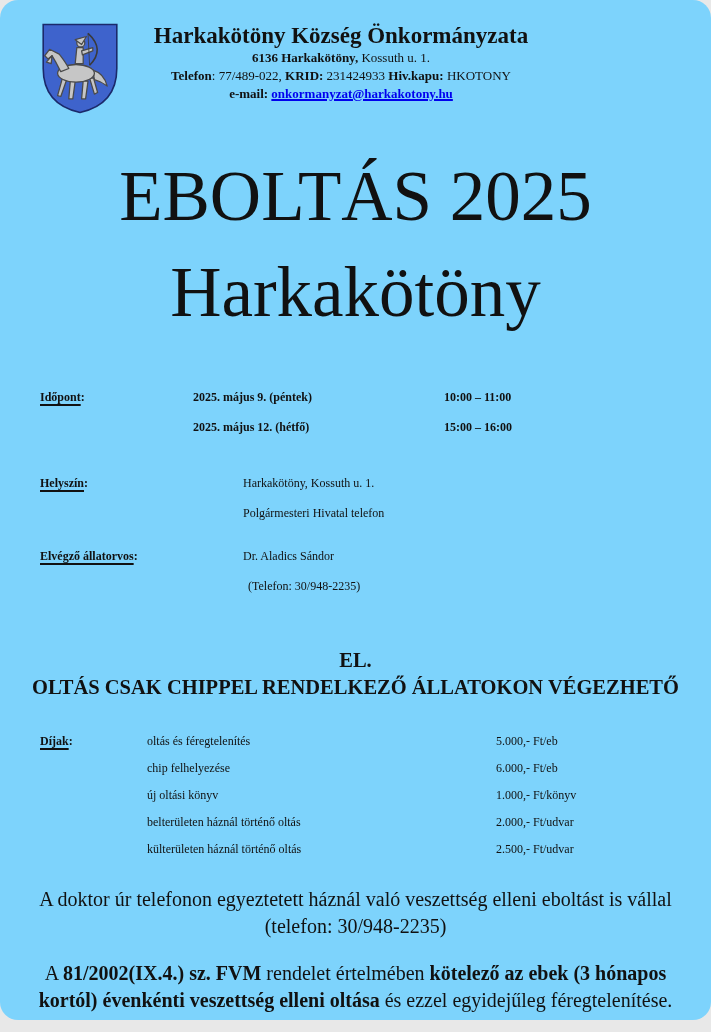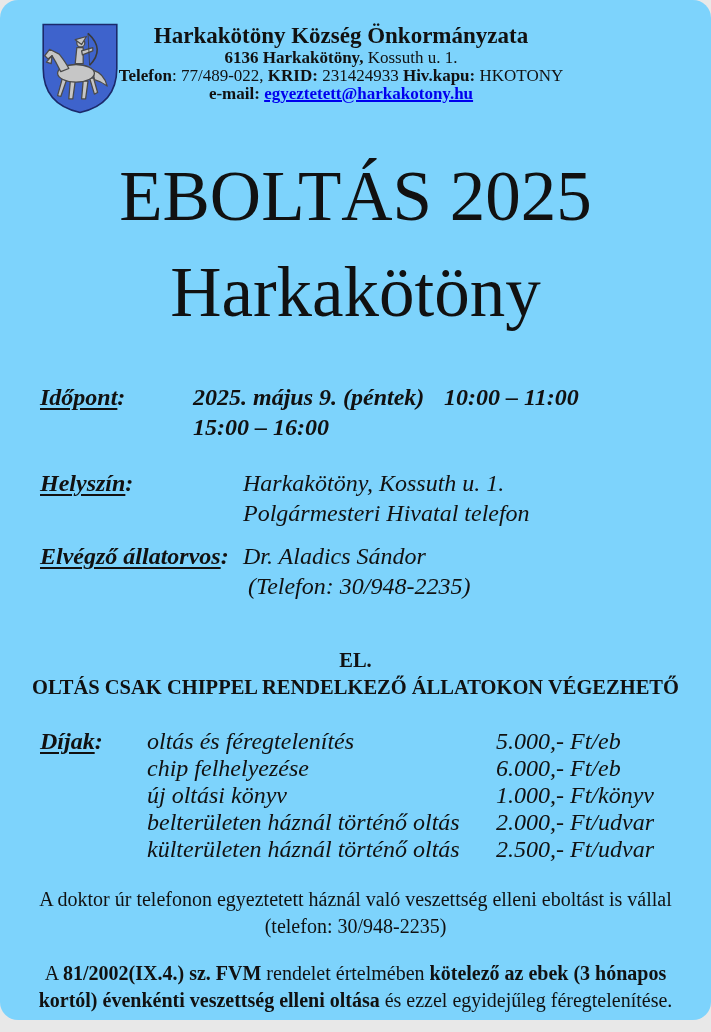--- a/index.html
+++ b/index.html
@@ -12,31 +12,31 @@
     color: #111111;
     font-family: "Liberation Serif", "DejaVu Serif", serif;
     overflow: hidden;
     border-radius: 18px;
   }
   
   .header { position: relative; height: 120px; }
   .logo { position: absolute; left: 40px; top: 22px; width: 80px; height: 93px; }
   .header-text { position: absolute; left: 30px; top: 22px; width: 622px; text-align: center; }
   .org-name { font-size: 23px; font-weight: bold; line-height: 27px; }
-  .hline { font-size: 17px; line-height: 18px; }
+  .hline { font-size: 13px; line-height: 18px; }
   .b { font-weight: bold; }
   .email-link {
     color: #0000ee; font-weight: bold;
     text-decoration: underline; text-decoration-thickness: 1.5px;
   }
   
   .title-block { padding-top: 28px; text-align: center; }
   .title-line { font-size: 71px; font-weight: normal; line-height: 96px; white-space: nowrap; }
   
-  .sec { padding-left: 40px; padding-right: 20px; font-size: 24px; font-style: italic; }
+  .sec { padding-left: 40px; padding-right: 20px; font-size: 12px; }
   .lbl { font-weight: bold; }
   .lbl .u {
     text-decoration: underline;
     text-decoration-thickness: 2px;
     text-underline-offset: 3px;
   }
   .grid-schedule {
     margin-top: 42px;
     display: grid;
     grid-template-columns: 153px 251px auto;
@@ -105,34 +105,35 @@
       <g fill="none" stroke="#3a3a3a" stroke-width="2">
         <path d="M60 14 Q82 34 62 54"></path>
         <path d="M60 14 L62 54" stroke-width="1"></path>
       </g>
     </svg>
 
     <div class="header-text">
       <div class="org-name">Harkakötöny Község Önkormányzata</div>
       <div class="hline"><span class="b">6136 Harkakötöny,</span><span> Kossuth u. 1.</span></div>
       <div class="hline"><span class="b">Telefon</span><span>: 77/489-022, </span><span class="b">KRID:</span><span> 231424933 </span><span class="b">Hiv.kapu:</span><span> HKOTONY</span></div>
-      <div class="hline"><span class="b">e-mail: </span><a href="#" class="email-link">egyeztetett@harkakotony.hu</a></div>
+      <div class="hline"><span class="b">e-mail: </span><a href="#" class="email-link">onkormanyzat@harkakotony.hu</a></div>
     </div>
   </div>
 
   <div class="title-block">
     <div class="title-line">EBOLTÁS 2025</div>
     <div class="title-line">Harkakötöny</div>
   </div>
 
   <div class="sec grid-schedule">
     <div class="lbl"><span class="u">Időpont</span><span>:</span></div>
     <div class="date">2025. május 9. (péntek)</div>
     <div class="time">10:00 – 11:00</div>
     <div></div>
+    <div class="date">2025. május 12. (hétfő)</div>
     <div class="time">15:00 – 16:00</div>
   </div>
 
   <div class="sec grid-two mt-loc">
     <div class="lbl"><span class="u">Helyszín</span><span>:</span></div>
     <div>Harkakötöny, Kossuth u. 1.</div>
     <div></div>
     <div>Polgármesteri Hivatal telefon</div>
   </div>
 

